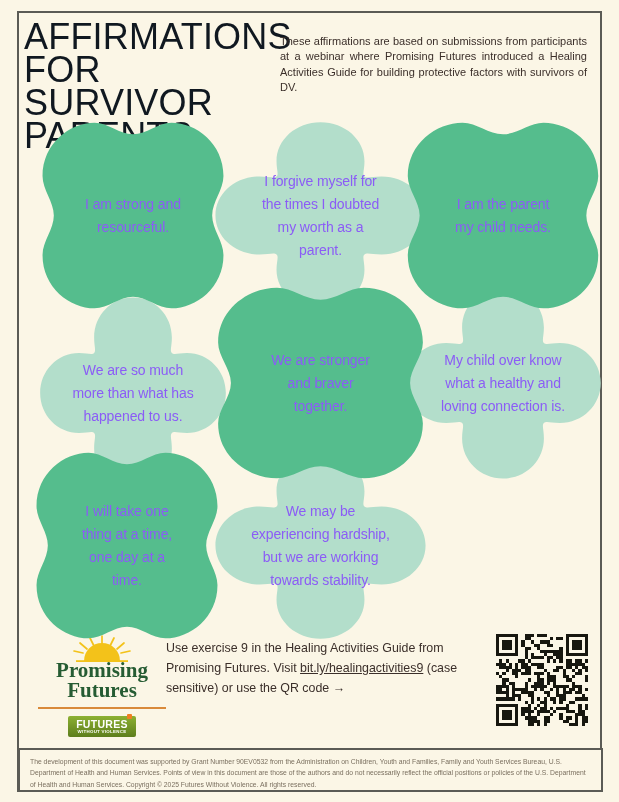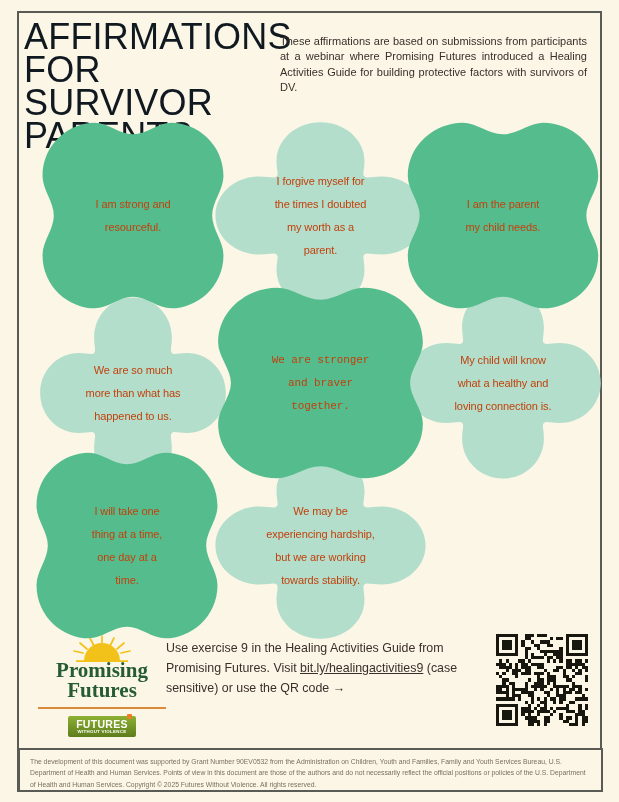--- a/index.html
+++ b/index.html
@@ -47,22 +47,22 @@
 
   .shape{
     position:absolute;left:0;top:0;width:100%;height:100%;
   }
   .shape svg{display:block;width:100%;height:100%;}
 
   .shape-text{
     position:absolute;left:0;top:0;width:100%;height:100%;
     display:flex;align-items:center;justify-content:center;
     text-align:center;
-    color:#c2410c;
-    font-size:11px;
+    color:#8b5cf6;
+    font-size:14px;
     line-height:23px;
     padding:0 16px;
     box-sizing:border-box;
     white-space:pre-line;
     letter-spacing:-0.1px;
   }
 
   
   .footer{
     position:absolute;left:18px;top:630px;width:583px;height:110px;
@@ -184,37 +184,37 @@
       <div class="cell" style="left: 20px; top: 175px; width: 190px; height: 200px; z-index: 1;">
         <div class="shape">
           <svg viewBox="-4 0 176 180" preserveAspectRatio="none">
             <path d="M84,4 C104,4 120,20 120,40 C120,48 118,52 120,54 C122,56 126,54 134,54 C154,54 170,70 170,90 C170,110 154,126 134,126 C126,126 122,124 120,126 C118,128 120,132 120,140 C120,160 104,176 84,176 C64,176 48,160 48,140 C48,132 50,128 48,126 C46,124 42,126 34,126 C14,126 -2,110 -2,90 C-2,70 14,54 34,54 C42,54 46,56 48,54 C50,52 48,48 48,40 C48,20 64,4 84,4 Z" fill="#b3decb"></path>
           </svg>
         </div>
         <div class="shape-text">We are so much
 more than what has
 happened to us.</div>
       </div>
-      <div class="cell" style="left: 195px; top: 165px; width: 215px; height: 200px; z-index: 2; font-family: Liberation Mono, monospace;">
+      <div class="cell" style="left: 195px; top: 165px; width: 215px; height: 200px; z-index: 2;">
         <div class="shape">
           <svg viewBox="0 0 168 168" preserveAspectRatio="none">
             <path d="M50,4 C62,4 72,14 84,14 C96,14 106,4 118,4 C140,4 164,22 164,50 C164,62 154,72 154,84 C154,96 164,106 164,118 C164,146 140,164 118,164 C106,164 96,154 84,154 C72,154 62,164 50,164 C28,164 4,146 4,118 C4,106 14,96 14,84 C14,72 4,62 4,50 C4,22 28,4 50,4 Z" fill="#55bd8d"></path>
           </svg>
         </div>
         <div class="shape-text">We are stronger
 and braver
 together.</div>
       </div>
       <div class="cell" style="left: 385px; top: 165px; width: 200px; height: 200px; z-index: 1;">
         <div class="shape">
           <svg viewBox="-4 0 176 180" preserveAspectRatio="none">
             <path d="M84,4 C104,4 120,20 120,40 C120,48 118,52 120,54 C122,56 126,54 134,54 C154,54 170,70 170,90 C170,110 154,126 134,126 C126,126 122,124 120,126 C118,128 120,132 120,140 C120,160 104,176 84,176 C64,176 48,160 48,140 C48,132 50,128 48,126 C46,124 42,126 34,126 C14,126 -2,110 -2,90 C-2,70 14,54 34,54 C42,54 46,56 48,54 C50,52 48,48 48,40 C48,20 64,4 84,4 Z" fill="#b3decb"></path>
           </svg>
         </div>
-        <div class="shape-text">My child will know
+        <div class="shape-text">My child over know
 what a healthy and
 loving connection is.</div>
       </div>
       <div class="cell" style="left: 14px; top: 330px; width: 190px; height: 195px; z-index: 2;">
         <div class="shape">
           <svg viewBox="0 0 168 168" preserveAspectRatio="none">
             <path d="M50,4 C62,4 72,14 84,14 C96,14 106,4 118,4 C140,4 164,22 164,50 C164,62 154,72 154,84 C154,96 164,106 164,118 C164,146 140,164 118,164 C106,164 96,154 84,154 C72,154 62,164 50,164 C28,164 4,146 4,118 C4,106 14,96 14,84 C14,72 4,62 4,50 C4,22 28,4 50,4 Z" fill="#55bd8d"></path>
           </svg>
         </div>
         <div class="shape-text">I will take one

